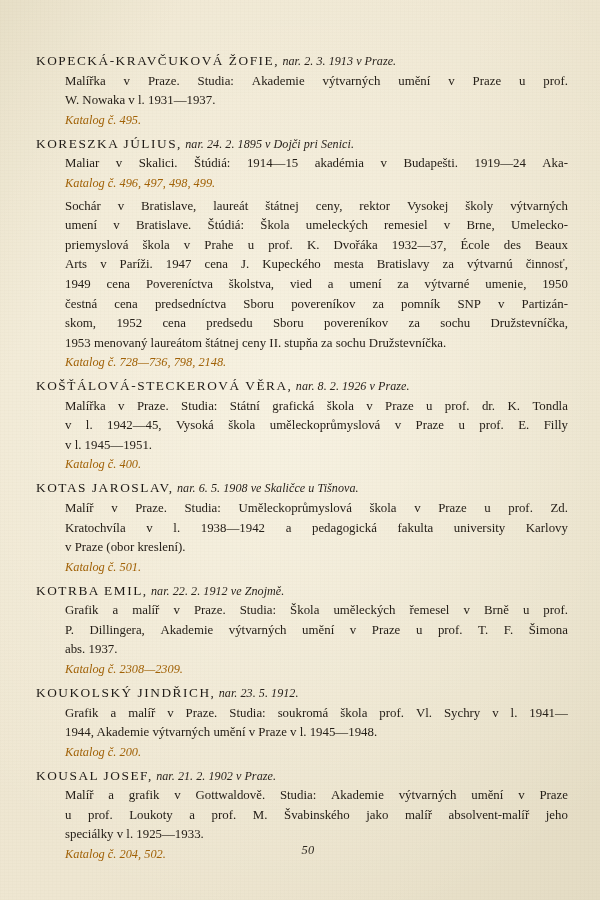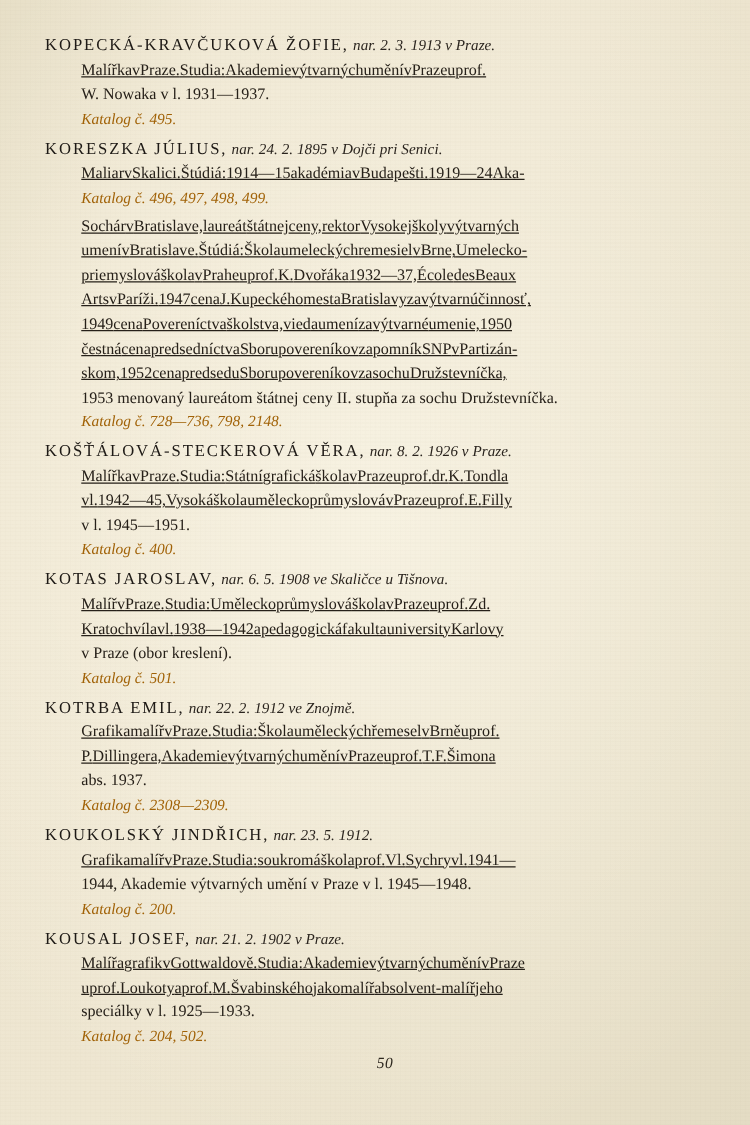--- a/index.html
+++ b/index.html
@@ -28,21 +28,21 @@
     inset: 0;
     opacity: 0.30;
     pointer-events: none;
     background-image:
       repeating-linear-gradient(0deg, rgba(120,105,75,0.055) 0px, rgba(120,105,75,0.055) 1px, rgba(0,0,0,0) 1px, rgba(0,0,0,0) 3px),
       repeating-linear-gradient(90deg, rgba(120,105,75,0.045) 0px, rgba(120,105,75,0.045) 1px, rgba(0,0,0,0) 1px, rgba(0,0,0,0) 4px);
   }
   #page {
     position: absolute;
     inset: 0;
-    padding: 26px 32px 0 36px;
+    padding: 51px 32px 0 36px;
     box-sizing: border-box;
   }
   .entry {
     margin: 0 0 3.5px 0;
   }
   .entry-head {
     font-size: 13.1px;
     line-height: 19.6px;
     margin: 0;
     text-indent: 0;
@@ -69,22 +69,22 @@
     text-justify: inter-word;
     hyphens: none;
     color: #262019;
   }
   .bio-line {
     display: block;
     white-space: nowrap;
   }
   .bio-line.just {
     display: flex;
+    justify-content: space-between;
     white-space: nowrap;
-    text-decoration: underline;
   }
   .bio-line.just > span { display: inline-block; }
   .katalog {
     margin: 0;
     padding-left: 29px;
     font-style: italic;
     font-size: 12.35px;
     line-height: 19.5px;
     color: #a16207;
   }

